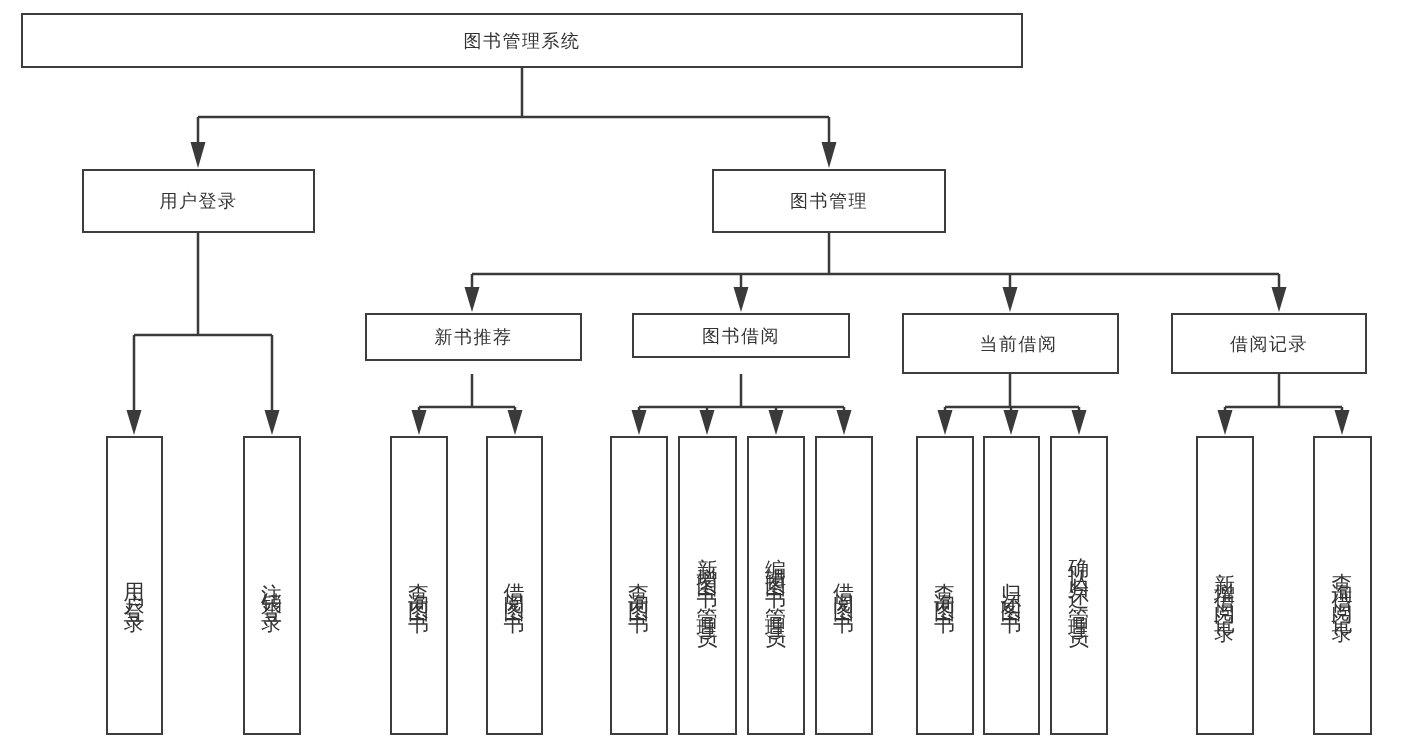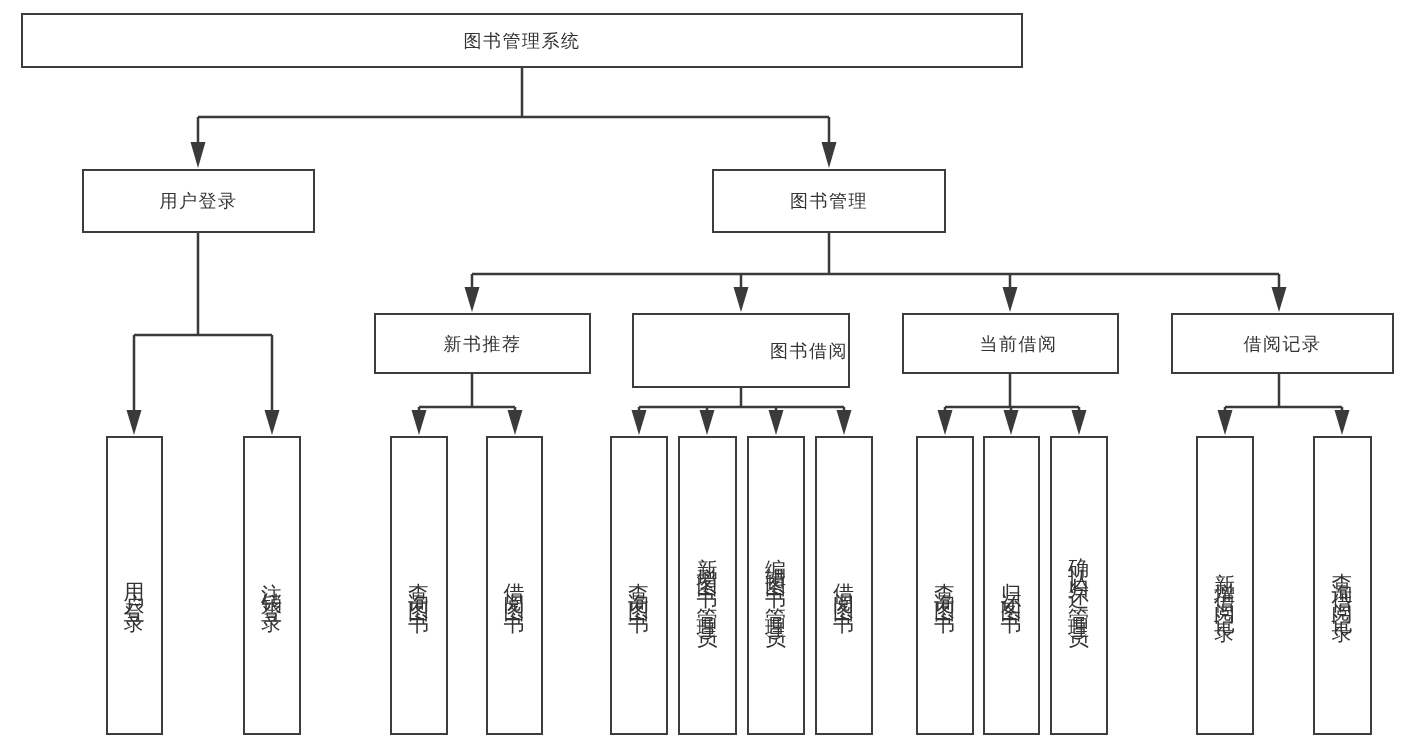--- a/index.html
+++ b/index.html
@@ -70,30 +70,30 @@
     <span>图书管理系统</span>
   </div>
 
   <div class="box hbox" style="left:82px;top:169px;width:233px;height:64px;">
     <span>用户登录</span>
   </div>
   <div class="box hbox" style="left:712px;top:169px;width:234px;height:64px;">
     <span>图书管理</span>
   </div>
 
-  <div class="box hbox" style="left:374px;top:313px;width:217px;height:61px;">
+  <div class="box hbox" style="left:365px;top:313px;width:217px;height:48px;">
     <span>新书推荐</span>
   </div>
-  <div class="box hbox" style="left:632px;top:313px;width:218px;height:75px;justify-content:flex-end;">
+  <div class="box hbox" style="left:632px;top:313px;width:218px;height:45px;">
     <span>图书借阅</span>
   </div>
   <div class="box hbox" style="left:902px;top:313px;width:217px;height:61px;padding-left:16px;">
     <span>当前借阅</span>
   </div>
-  <div class="box hbox" style="left:1171px;top:313px;width:223px;height:61px;">
+  <div class="box hbox" style="left:1171px;top:313px;width:196px;height:61px;">
     <span>借阅记录</span>
   </div>
 
   <div class="box vbox" style="left:106px;top:436px;width:57px;height:299px;">
     <span>用户登录</span>
   </div>
   <div class="box vbox" style="left:243px;top:436px;width:58px;height:299px;">
     <span>注销登录</span>
   </div>
 

